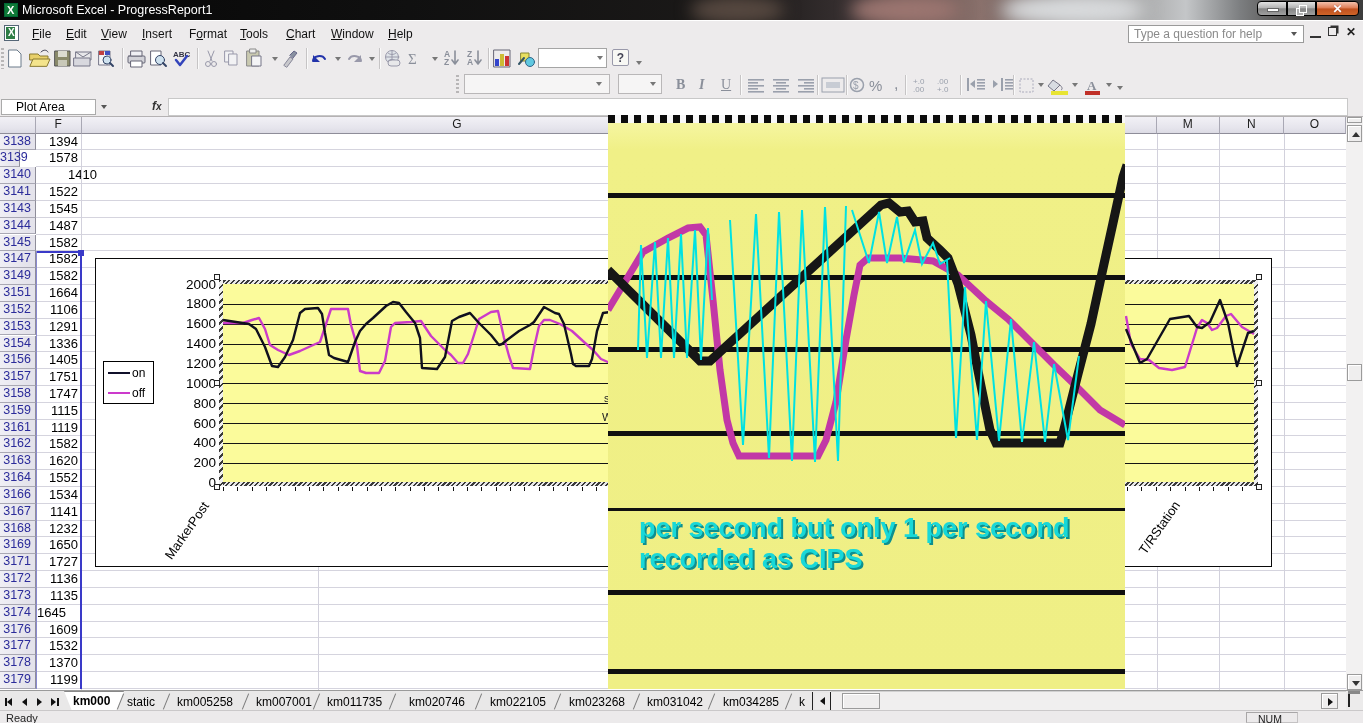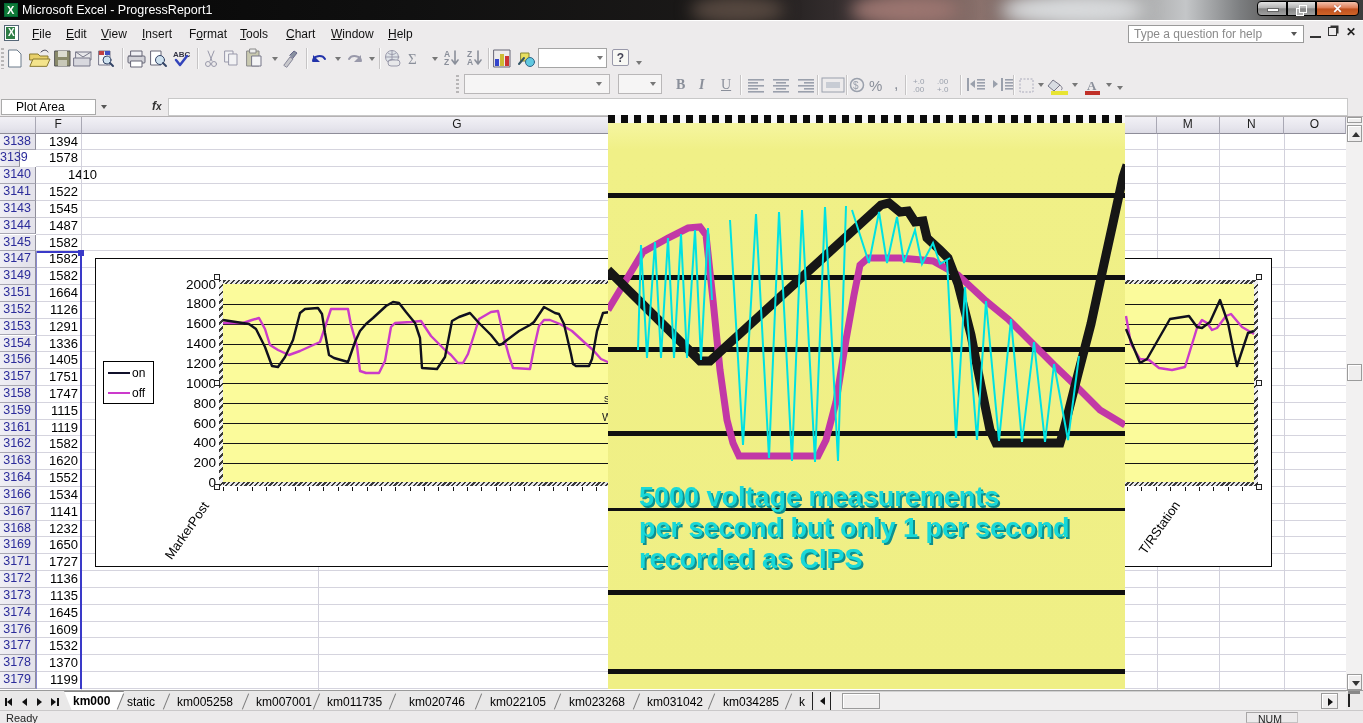--- a/index.html
+++ b/index.html
@@ -307,21 +307,21 @@
 <div class="abs rowhdr" style="left:0px;top:134.3px;width:36px;height:16.83px;line-height:15px;">3147</div>
 <div class="abs cellv" style="left:36px;top:134.3px;width:42px;height:16.83px;line-height:16px;">1582</div>
 <div class="abs gridh" style="left:36px;top:150.1px;width:1310px;"></div>
 <div class="abs rowhdr" style="left:0px;top:151.1px;width:36px;height:16.83px;line-height:15px;">3149</div>
 <div class="abs cellv" style="left:36px;top:151.1px;width:42px;height:16.83px;line-height:16px;">1582</div>
 <div class="abs gridh" style="left:36px;top:167.0px;width:1310px;"></div>
 <div class="abs rowhdr" style="left:0px;top:168.0px;width:36px;height:16.83px;line-height:15px;">3151</div>
 <div class="abs cellv" style="left:36px;top:168.0px;width:42px;height:16.83px;line-height:16px;">1664</div>
 <div class="abs gridh" style="left:36px;top:183.8px;width:1310px;"></div>
 <div class="abs rowhdr" style="left:0px;top:184.8px;width:36px;height:16.83px;line-height:15px;">3152</div>
-<div class="abs cellv" style="left:36px;top:184.8px;width:42px;height:16.83px;line-height:16px;">1126</div>
+<div class="abs cellv" style="left:36px;top:184.8px;width:42px;height:16.83px;line-height:16px;">1106</div>
 <div class="abs gridh" style="left:36px;top:200.6px;width:1310px;"></div>
 <div class="abs rowhdr" style="left:0px;top:201.6px;width:36px;height:16.83px;line-height:15px;">3153</div>
 <div class="abs cellv" style="left:36px;top:201.6px;width:42px;height:16.83px;line-height:16px;">1291</div>
 <div class="abs gridh" style="left:36px;top:217.5px;width:1310px;"></div>
 <div class="abs rowhdr" style="left:0px;top:218.5px;width:36px;height:16.83px;line-height:15px;">3154</div>
 <div class="abs cellv" style="left:36px;top:218.5px;width:42px;height:16.83px;line-height:16px;">1336</div>
 <div class="abs gridh" style="left:36px;top:234.3px;width:1310px;"></div>
 <div class="abs rowhdr" style="left:0px;top:235.3px;width:36px;height:16.83px;line-height:15px;">3156</div>
 <div class="abs cellv" style="left:36px;top:235.3px;width:42px;height:16.83px;line-height:16px;">1405</div>
 <div class="abs gridh" style="left:36px;top:251.1px;width:1310px;"></div>
@@ -361,21 +361,21 @@
 <div class="abs rowhdr" style="left:0px;top:437.2px;width:36px;height:16.83px;line-height:15px;">3171</div>
 <div class="abs cellv" style="left:36px;top:437.2px;width:42px;height:16.83px;line-height:16px;">1727</div>
 <div class="abs gridh" style="left:36px;top:453.1px;width:1310px;"></div>
 <div class="abs rowhdr" style="left:0px;top:454.1px;width:36px;height:16.83px;line-height:15px;">3172</div>
 <div class="abs cellv" style="left:36px;top:454.1px;width:42px;height:16.83px;line-height:16px;">1136</div>
 <div class="abs gridh" style="left:36px;top:469.9px;width:1310px;"></div>
 <div class="abs rowhdr" style="left:0px;top:470.9px;width:36px;height:16.83px;line-height:15px;">3173</div>
 <div class="abs cellv" style="left:36px;top:470.9px;width:42px;height:16.83px;line-height:16px;">1135</div>
 <div class="abs gridh" style="left:36px;top:486.7px;width:1310px;"></div>
 <div class="abs rowhdr" style="left:0px;top:487.7px;width:36px;height:16.83px;line-height:15px;">3174</div>
-<div class="abs cellv" style="left:36px;top:487.7px;width:42px;height:16.83px;line-height:16px;">1645</div>
+<div class="abs cellv" style="left:24px;top:487.7px;width:42px;height:16.83px;line-height:16px;">1645</div>
 <div class="abs gridh" style="left:36px;top:503.6px;width:1310px;"></div>
 <div class="abs rowhdr" style="left:0px;top:504.6px;width:36px;height:16.83px;line-height:15px;">3176</div>
 <div class="abs cellv" style="left:36px;top:504.6px;width:42px;height:16.83px;line-height:16px;">1609</div>
 <div class="abs gridh" style="left:36px;top:520.4px;width:1310px;"></div>
 <div class="abs rowhdr" style="left:0px;top:521.4px;width:36px;height:16.83px;line-height:15px;">3177</div>
 <div class="abs cellv" style="left:36px;top:521.4px;width:42px;height:16.83px;line-height:16px;">1532</div>
 <div class="abs gridh" style="left:36px;top:537.2px;width:1310px;"></div>
 <div class="abs rowhdr" style="left:0px;top:538.2px;width:36px;height:16.83px;line-height:15px;">3178</div>
 <div class="abs cellv" style="left:36px;top:538.2px;width:42px;height:16.83px;line-height:16px;">1370</div>
 <div class="abs gridh" style="left:36px;top:554.1px;width:1310px;"></div>
@@ -526,21 +526,20 @@
 <svg width="517" height="574" viewBox="0 0 517 574">
 <polyline points="0.0,195.0 35.0,137.0 60.0,123.0 80.0,113.0 92.0,112.0 98.0,120.0 105.0,185.0 112.0,255.0 119.0,305.0 125.0,328.0 131.0,341.0 210.0,341.0 218.0,325.0 228.0,287.0 238.0,225.0 246.0,180.0 252.0,150.0 260.0,143.0 292.0,143.0 325.0,146.0 350.0,160.0 378.0,186.0 400.0,204.0 423.0,227.0 446.0,250.0 469.0,272.0 492.0,295.0 517.0,310.0" fill="none" stroke="#c238a6" stroke-width="7" stroke-linejoin="miter"></polyline>
 <polyline points="0.0,155.0 92.0,246.0 102.0,246.0 273.0,90.0 281.0,88.0 292.0,97.0 300.0,96.0 307.0,107.0 315.0,106.0 319.0,123.0 332.0,135.0 340.0,143.0 350.0,169.0 363.0,220.0 373.0,271.0 382.0,315.0 388.0,328.0 452.0,328.0 455.0,318.0 469.0,263.0 483.0,209.0 494.0,158.0 505.0,108.0 515.0,62.0 519.0,50.0" fill="none" stroke="#161616" stroke-width="9" stroke-linejoin="miter"></polyline>
 <g fill="none" stroke="#00e2e2" stroke-width="2">
 <polyline points="30.0,235.0 33.0,130.0 39.0,243.0 47.0,127.0 53.0,243.0 60.0,123.0 66.0,243.0 73.0,119.0 79.0,243.0 87.0,115.0 93.0,245.0 100.0,113.0 104.0,185.0"></polyline>
 <polyline points="122.0,105.0 135.0,330.0 148.0,99.0 161.0,343.0 171.0,97.0 184.0,346.0 194.0,95.0 207.0,347.0 217.0,92.0 230.0,346.0 238.0,91.0"></polyline>
 <polyline points="244.0,95.0 261.0,148.0 271.0,97.0 279.0,148.0 289.0,102.0 296.0,148.0 307.0,115.0 314.0,149.0 325.0,128.0 332.0,149.0 342.0,143.0"></polyline>
 <polyline points="339.0,145.0 348.0,323.0 357.0,172.0 369.0,325.0 378.0,186.0 391.0,326.0 403.0,204.0 414.0,327.0 426.0,227.0 437.0,327.0 446.0,249.0 460.0,325.0 471.0,241.0"></polyline>
 </g>
       </svg>
-<div class="abs otxt" style="left:31px;top:367px;">5000 voltage measurements</div>
 <div class="abs otxt" style="left:31px;top:398px;">per second but only 1 per second</div>
 <div class="abs otxt" style="left:31px;top:429px;">recorded as CIPS</div>
 </div>
 <div class="abs" id="vscroll">
 <div class="abs sbtn" style="left:1px;top:0px;width:15px;height:6px;"></div>
 <div class="abs sbtn" style="left:1px;top:8px;width:15px;height:17px;">
         <div class="abs tri" style="left:4px;top:6px;border-left:4px solid transparent;border-right:4px solid transparent;border-bottom:5px solid #333;"></div>
       </div>
 <div class="abs sbtn" style="left:1px;top:247px;width:15px;height:17px;"></div>
 <div class="abs sbtn" style="left:1px;top:557px;width:15px;height:16px;">

